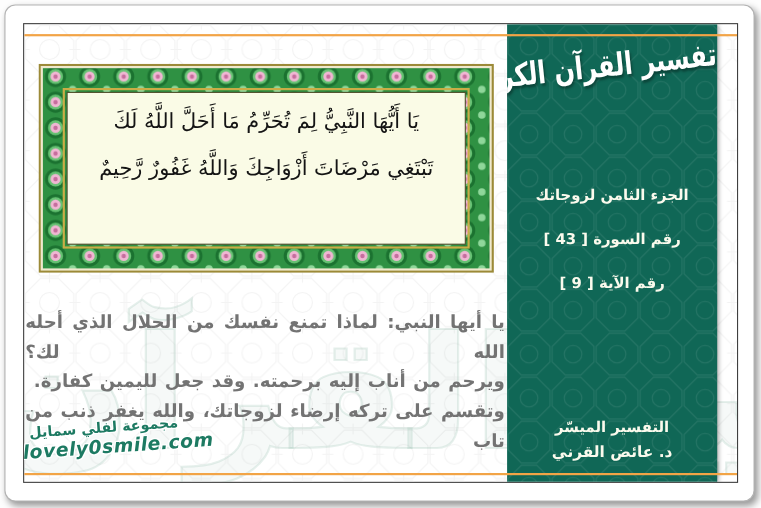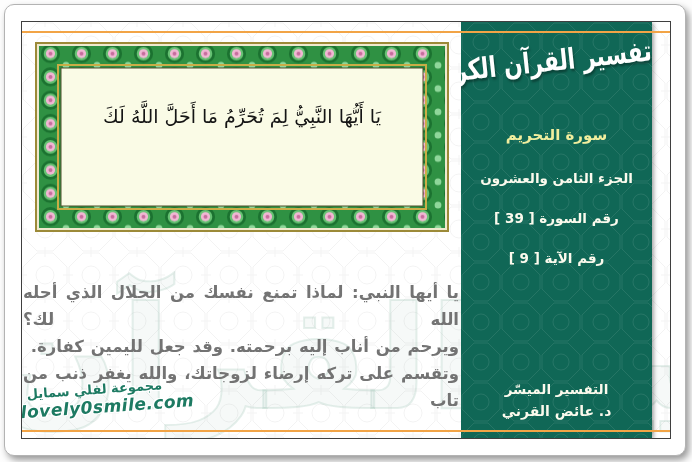--- a/index.html
+++ b/index.html
@@ -23,21 +23,21 @@
            color:rgba(130,175,160,0.07);
            -webkit-text-stroke:2px rgba(140,185,170,0.22);
            transform:scaleY(0.95); direction:rtl; }
 
   
   .accent-line { position:absolute; left:0; width:650px; height:2px; z-index:5; }
   .accent-top    { top:9px; }
   .accent-bottom { top:408px; }
 
   
-  .verse-frame { position:absolute; left:13px; top:20px; width:414px; height:148px; z-index:2; }
+  .verse-frame { position:absolute; left:13px; top:36px; width:414px; height:148px; z-index:2; }
   .verse-frame svg { position:absolute; left:0; top:0; }
   .verse-text { position:absolute; left:30px; right:30px; top:27px; bottom:27px;
                 display:flex; flex-direction:column; justify-content:center; align-items:center;
                 direction:rtl; color:#141414; font-size:19px; line-height:2.25;
                 font-family:"DejaVu Sans", sans-serif; z-index:2; text-align:center; }
 
   
   .tafsir { position:absolute; left:1px; top:257px; width:436px; z-index:2;
             direction:rtl; font-weight:bold; font-size:16.5px; line-height:27px; }
   .tafsir .t-line { text-align:justify; text-align-last:justify; word-spacing:1px; }
@@ -104,20 +104,21 @@
               <circle cx="31" cy="23.3" r="3.4" fill="#8fd79a"></circle>
             </pattern>
           </defs>
           <rect x="1" y="1" width="412" height="188" fill="#efe9ce" stroke="#9c8a38" stroke-width="2"></rect>
           <rect x="4" y="4" width="406" height="182" fill="url(#rose)"></rect>
           <rect x="23" y="23" width="368" height="144" fill="none" stroke="#c9ad47" stroke-width="2"></rect>
           <rect x="26" y="26" width="362" height="138" fill="#fafbe6" stroke="#4f4f2b" stroke-width="1"></rect>
         </svg>
         <div class="verse-text">
           <div>يَا أَيُّهَا النَّبِيُّ لِمَ تُحَرِّمُ مَا أَحَلَّ اللَّهُ لَكَ</div>
+          <div>تَبْتَغِي مَرْضَاتَ أَزْوَاجِكَ وَاللَّهُ غَفُورٌ رَّحِيمٌ</div>
         </div>
       </div>
 
       <div class="tafsir" style="color: #737373;">
         <div class="t-line">يا أيها النبي: لماذا تمنع نفسك من الحلال الذي أحله الله لك؟</div>
         <div class="t-line last">ويرحم من أناب إليه برحمته. وقد جعل لليمين كفارة.</div>
         <div class="t-line">وتقسم على تركه إرضاء لزوجاتك، والله يغفر ذنب من تاب</div>
       </div>
 
       <div class="brand">
@@ -131,23 +132,22 @@
             <pattern id="geo2" width="40" height="40" patternUnits="userSpaceOnUse">
               <g fill="none" stroke="rgba(255,255,255,0.09)" stroke-width="1">
                 <path d="M13,1 h14 l12,12 v14 l-12,12 h-14 l-12,-12 v-14 z"></path>
                 <circle cx="20" cy="20" r="8"></circle>
               </g>
             </pattern>
           </defs>
           <rect width="191" height="418" fill="url(#geo2)"></rect>
         </svg>
         <div class="side-item side-title">تفسير القرآن الكريم</div>
-        <div class="side-item side-surah" style="color: rgb(241, 238, 158);">سورة التحريم</div>
-        <div class="side-item side-juz" style="color: rgb(251, 250, 237);">الجزء الثامن والعشرون</div>
-        <div class="side-item side-sno" style="color: rgb(251, 250, 237);">رقم السورة [ 39 ]</div>
+        <div class="side-item side-juz" style="color: rgb(251, 250, 237);">الجزء الثامن لزوجاتك</div>
+        <div class="side-item side-sno" style="color: rgb(251, 250, 237);">رقم السورة [ 43 ]</div>
         <div class="side-item side-ano" style="color: rgb(251, 250, 237);">رقم الآية [ 9 ]</div>
         <div class="side-item side-src" style="color: rgb(251, 250, 237);">التفسير الميسّر</div>
         <div class="side-item side-author" style="color: rgb(251, 250, 237);">د. عائض القرني</div>
       </div>
 
       <div class="accent-line accent-top" style="background: rgb(242, 164, 70);"></div>
       <div class="accent-line accent-bottom" style="background: rgb(242, 164, 70);"></div>
 
     </div>
   </div>

